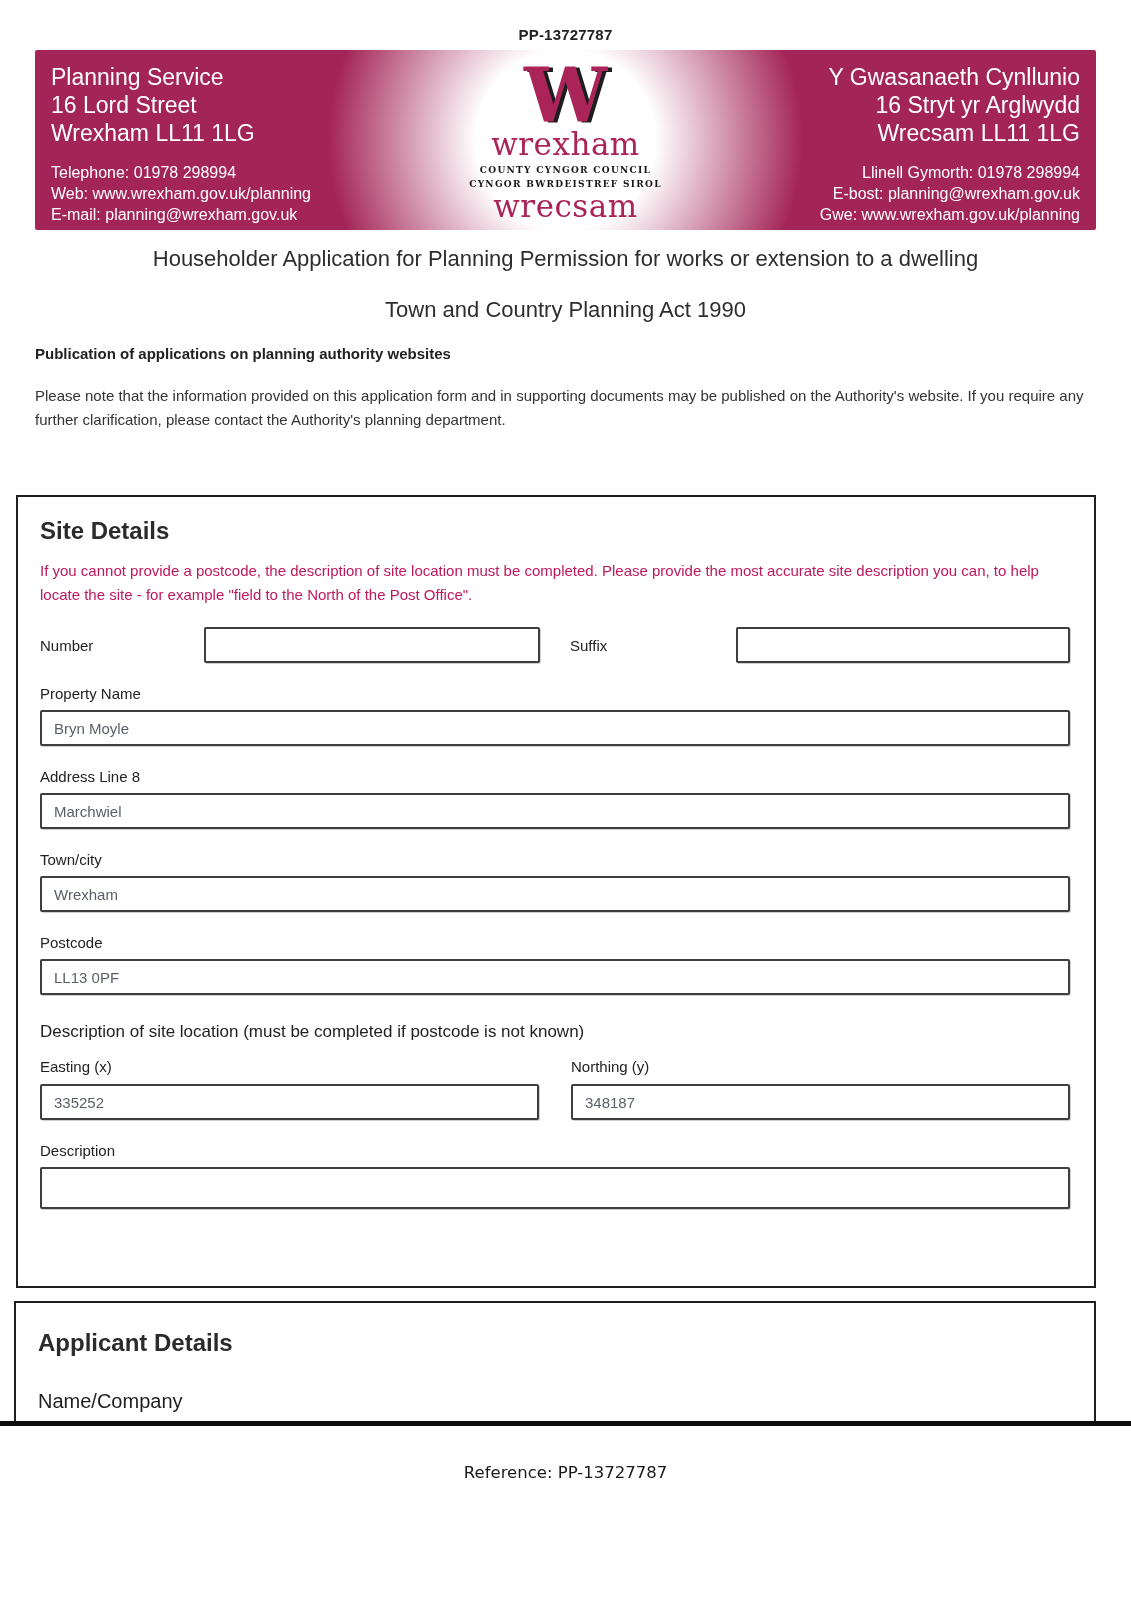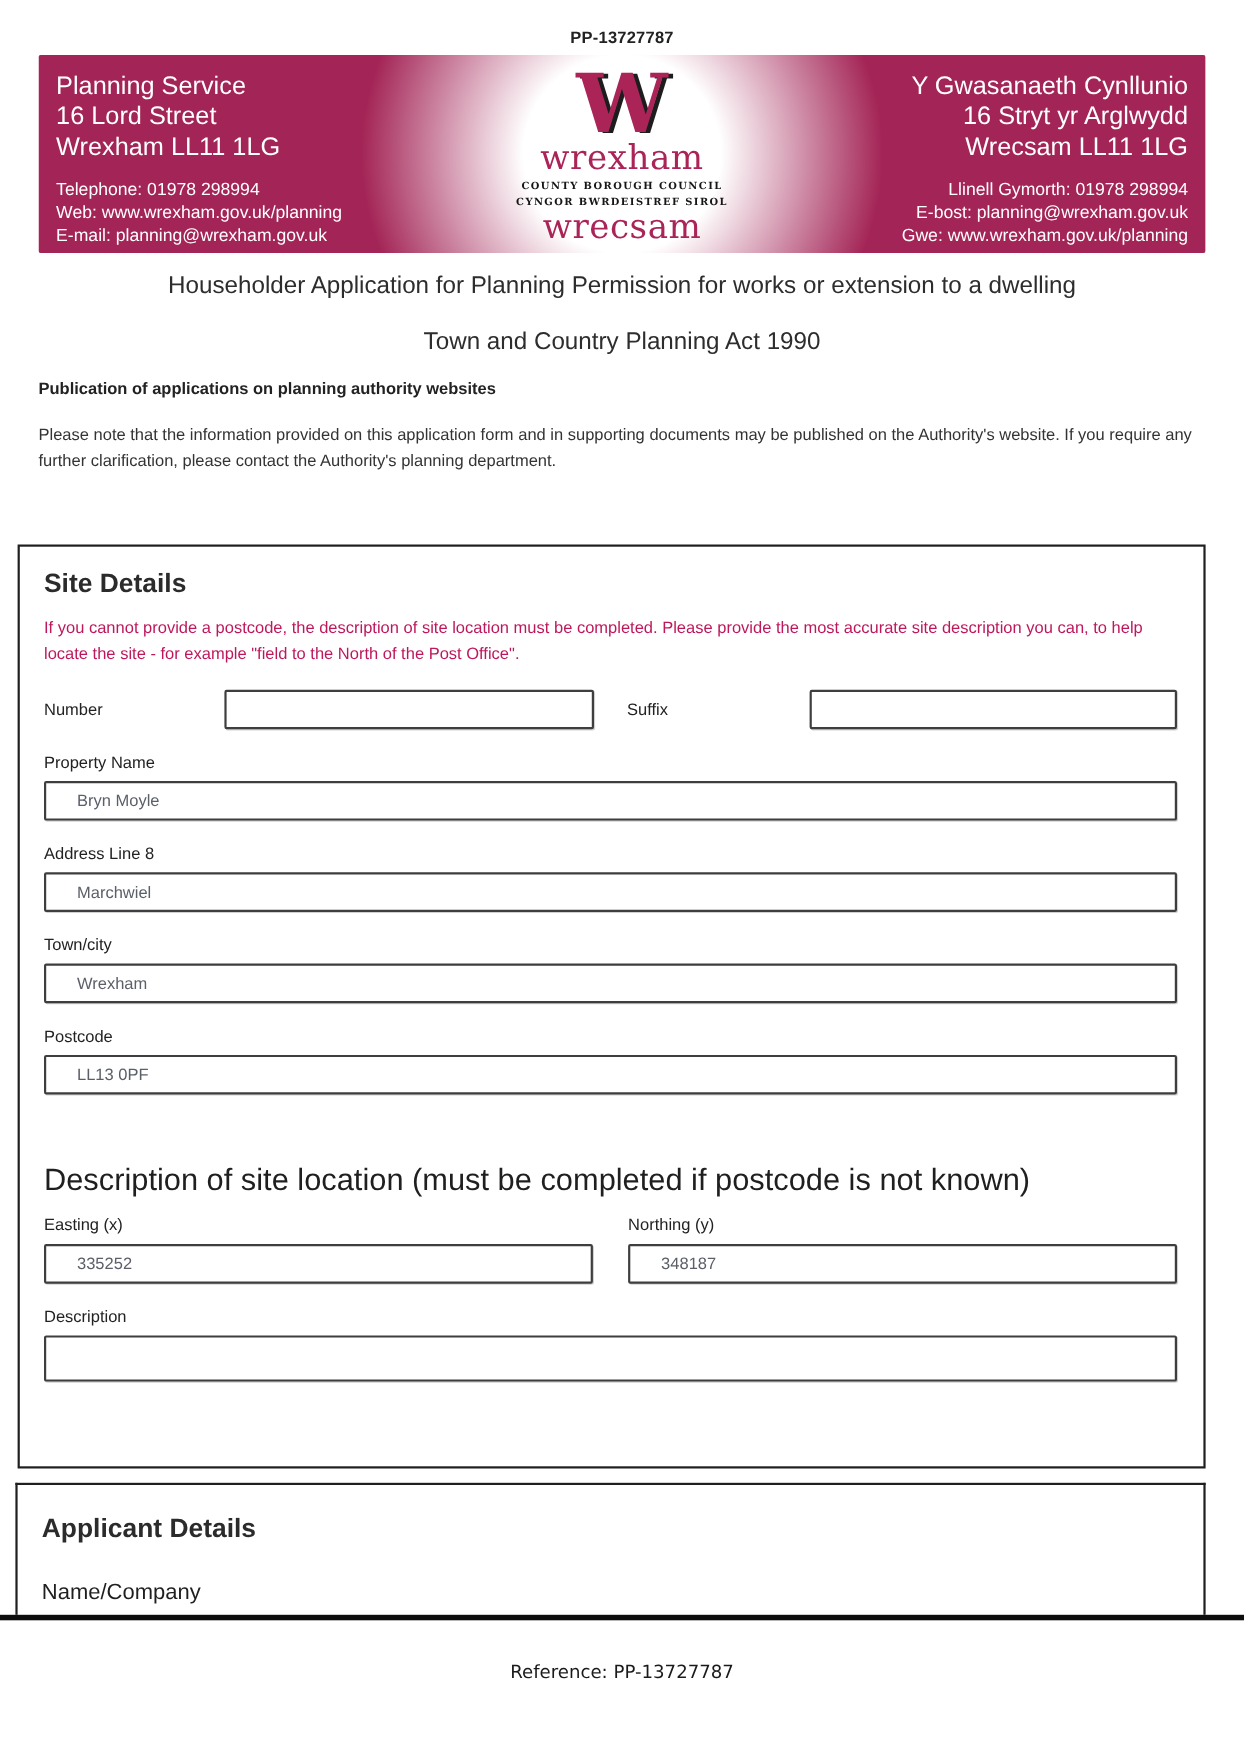--- a/index.html
+++ b/index.html
@@ -62,31 +62,31 @@
   }
   .box-heading { font-size:24px; font-weight:bold; color:#2b2b2b; line-height:1.15; }
   .box-intro   { margin-top:15px; font-size:15px; line-height:1.6; color:#be185d; }
 
   .field { margin-top:22px; }
   .field-label { display:block; font-size:15px; color:#222; margin-bottom:8px; }
   .text-input {
     display:block; width:100%; height:36px; background:#fff;
     border:2px solid #3e3e3e; border-radius:2px;
     font-family:"Liberation Sans", sans-serif; font-size:15px; color:#5a5f68;
-    padding:0 28px; box-shadow:1px 1px 0 rgba(0,0,0,.18); outline:none;
+    padding:0 12px; box-shadow:1px 1px 0 rgba(0,0,0,.18); outline:none;
   }
   .text-input.tall { height:42px; }
 
   .inline-row { display:flex; align-items:center; margin-top:20px; }
   .inline-label-1 { width:164px; margin:0; }
   .inline-input-1 { width:336px; }
   .inline-label-2 { width:166px; margin:0 0 0 30px; }
   .inline-input-2 { width:334px; }
 
-  .loc-heading { margin-top:62px; font-size:28px; font-weight:400; color:#1f1f1f; }
+  .loc-heading { margin-top:27px; font-size:17px; font-weight:400; color:#1f1f1f; }
   .coord-row  { display:flex; margin-top:16px; }
   .coord-col  { width:500px; }
   .coord-col + .coord-col { margin-left:32px; }
   .coord-col .field-label { margin-bottom:9px; }
 
   
   .applicant-box {
     margin:13px 35px 0 14px; border:2px solid #1f1f1f; border-bottom:none;
     height:120px; padding:26px 24px 0 22px; overflow:hidden; background:#fff;
   }
@@ -109,21 +109,21 @@
     <div class="addr-line">Planning Service</div>
     <div class="addr-line">16 Lord Street</div>
     <div class="addr-line">Wrexham LL11 1LG</div>
     <div class="contact-line contact-first">Telephone: 01978 298994</div>
     <div class="contact-line">Web: www.wrexham.gov.uk/planning</div>
     <div class="contact-line">E-mail: planning@wrexham.gov.uk</div>
   </div>
   <div class="banner-center">
     <div class="logo-w">W</div>
     <div class="logo-name">wrexham</div>
-    <div class="logo-caption">COUNTY BOROUGH COUNCIL</div>
+    <div class="logo-caption">COUNTY CYNGOR COUNCIL</div>
     <div class="logo-caption">CYNGOR BWRDEISTREF SIROL</div>
     <div class="logo-name logo-name-bottom">wrecsam</div>
   </div>
   <div class="banner-right">
     <div class="addr-line">Y Gwasanaeth Cynllunio</div>
     <div class="addr-line">16 Stryt yr Arglwydd</div>
     <div class="addr-line">Wrecsam LL11 1LG</div>
     <div class="contact-line contact-first">Llinell Gymorth: 01978 298994</div>
     <div class="contact-line">E-bost: planning@wrexham.gov.uk</div>
     <div class="contact-line">Gwe: www.wrexham.gov.uk/planning</div>

